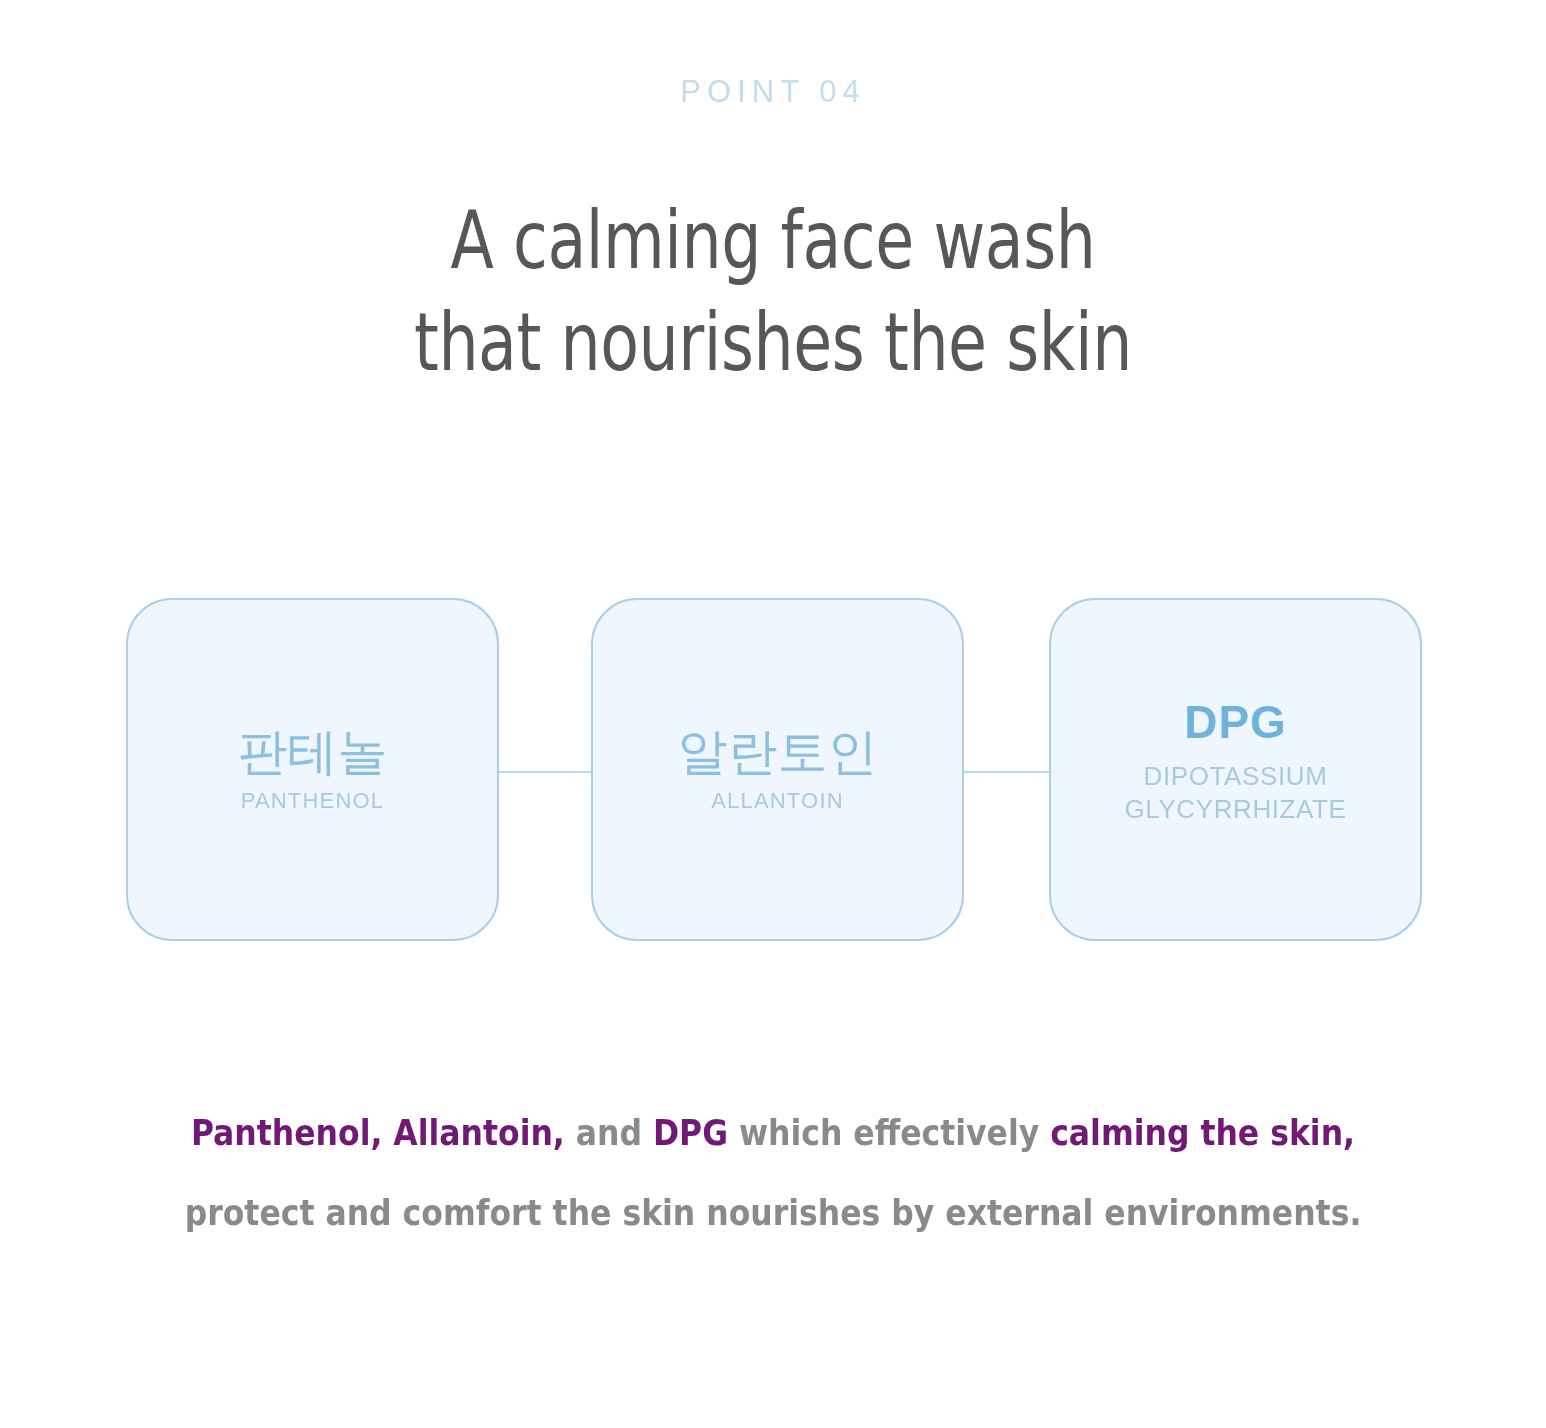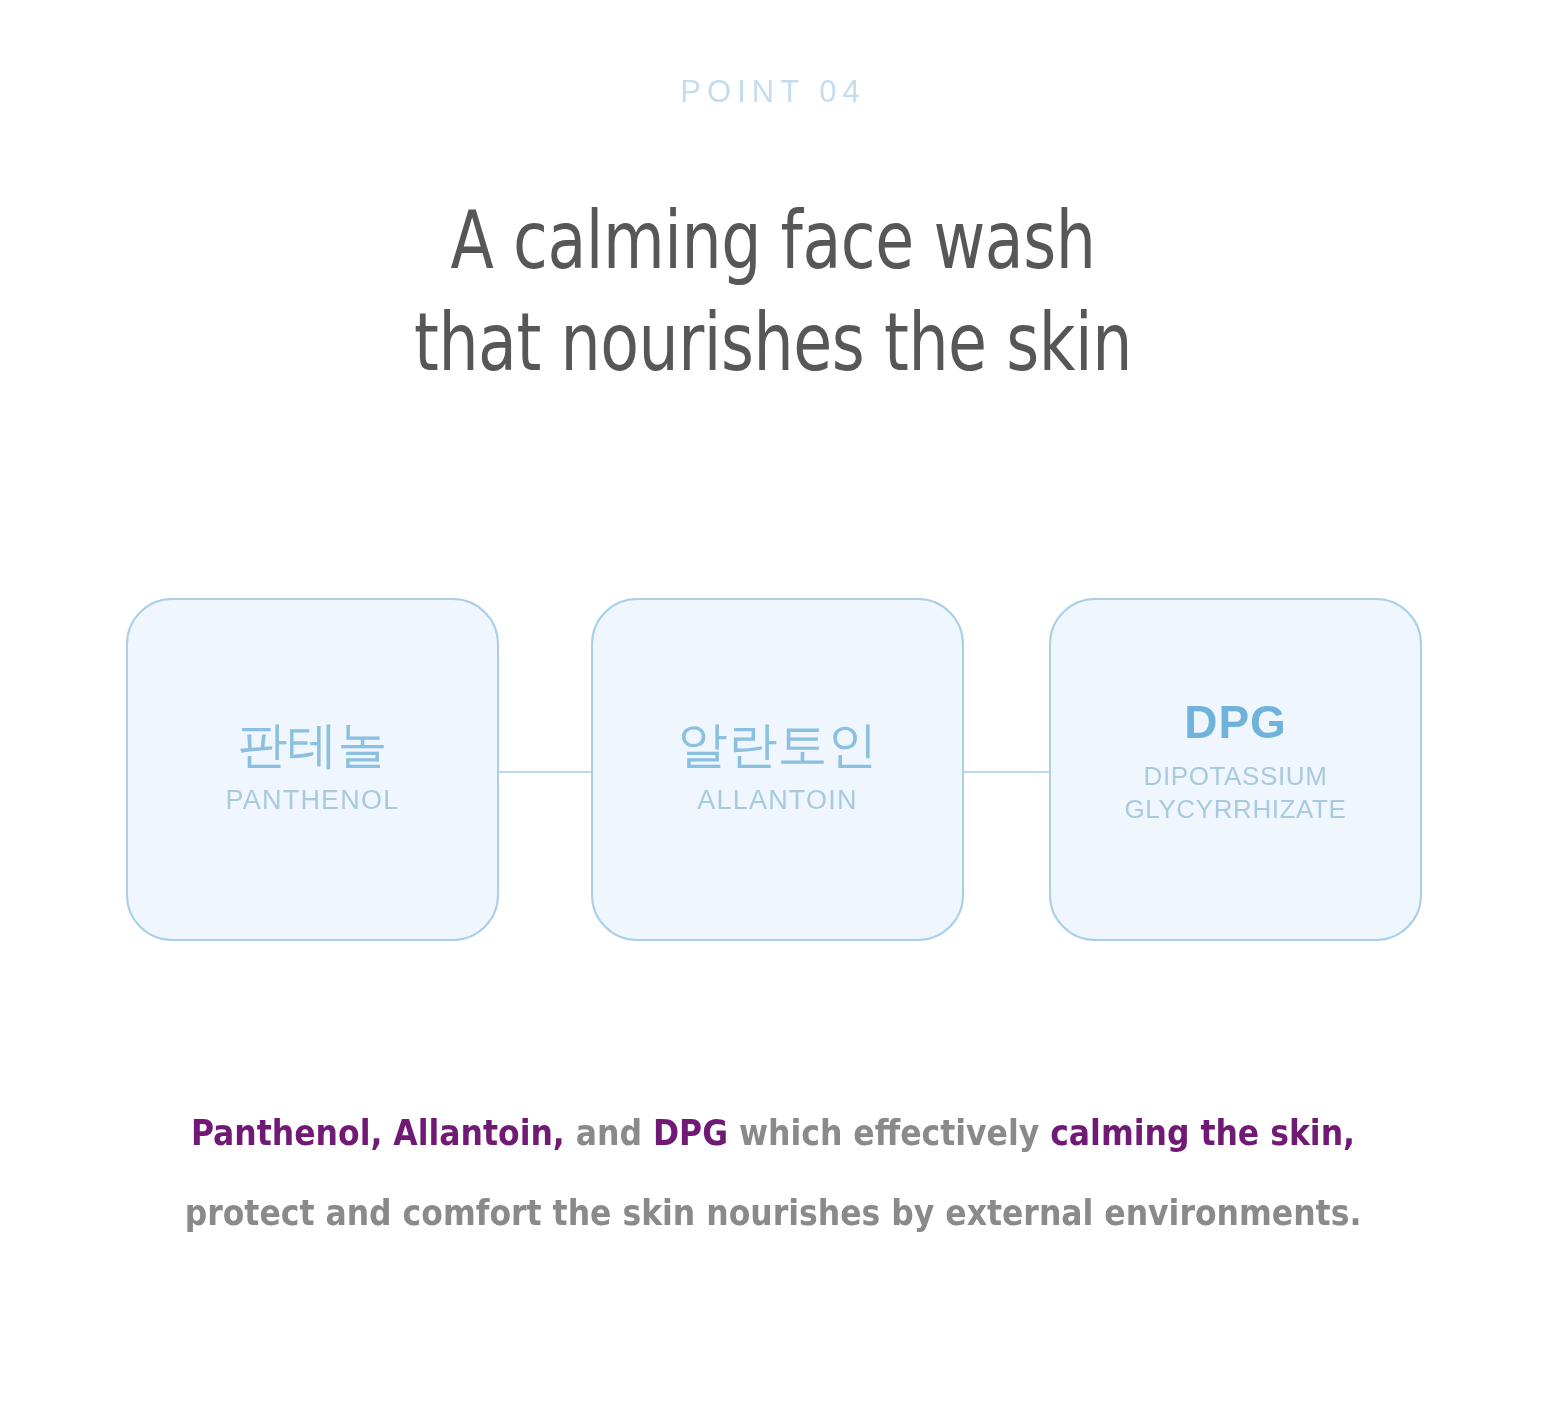--- a/index.html
+++ b/index.html
@@ -80,33 +80,33 @@
   .ing-box.b0 { left: 0px; }
   .ing-box.b1 { left: 465px; }
   .ing-box.b2 { left: 923px; justify-content: flex-start; padding-top: 98px; }
 
   .ing-title {
     font-size: 50px;
     line-height: 1.08;
     color: #8cc0e0;
     font-weight: 500;
     letter-spacing: 0px;
-    font-family: Liberation Mono, monospace;
+    font-family: Liberation Serif, serif;
     text-align: center;
   }
   .ing-box.b2 .ing-title {
     font-size: 46px;
     color: #6fb3dd;
     font-weight: 600;
     font-family: "Liberation Sans", "DejaVu Sans", sans-serif;
     letter-spacing: 1px;
   }
   .ing-sub {
     margin-top: 8px;
-    font-size: 27px;
+    font-size: 22px;
     line-height: 1.25;
     color: #a8cadd;
     font-weight: 400;
     letter-spacing: 1.2px;
     text-align: center;
     font-family: "Liberation Sans", "DejaVu Sans", sans-serif;
     white-space: pre-line;
   }
   .ing-box.b2 .ing-sub {
     margin-top: 12px;

